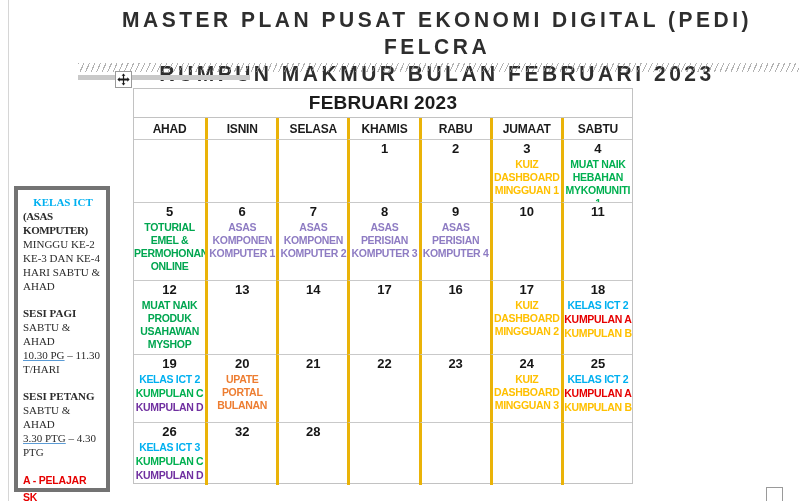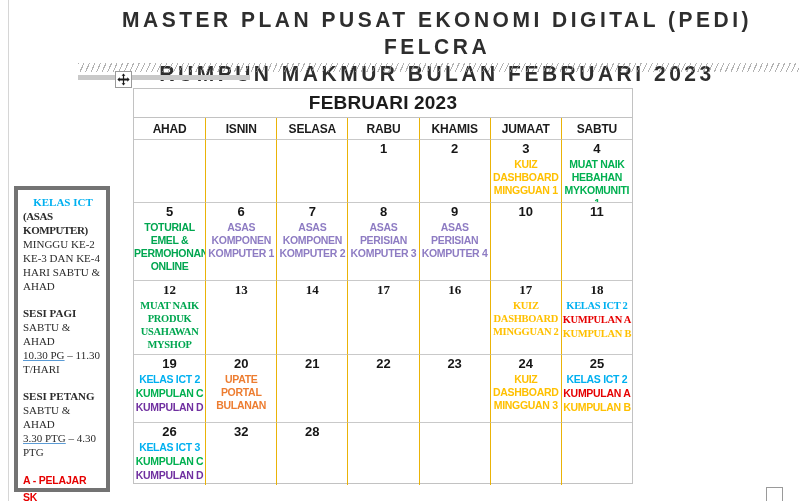--- a/index.html
+++ b/index.html
@@ -46,31 +46,31 @@
     position:absolute;left:133px;top:88px;width:500px;height:396px;
     border:1px solid #c2c2c2;box-sizing:border-box;background:#fff;
   }
   .cal-caption{
     height:29px;border-bottom:1px solid #c2c2c2;box-sizing:border-box;
     display:flex;align-items:center;justify-content:center;
     font-weight:bold;font-size:19px;color:#1c1c1c;letter-spacing:0.2px;
   }
   .cal-row{display:grid;grid-template-columns:repeat(7,1fr);}
   .cal-row > div{
-    border-left:1px solid #eab308;border-bottom:1px solid #c9c9c9;
+    border-left:3px solid #eab308;border-bottom:1px solid #c9c9c9;
     box-sizing:border-box;overflow:hidden;
   }
   .cal-row > div:first-child{border-left:none;}
   .cal-row:last-child > div{border-bottom:none;}
   .hdr-row{height:22px;}
   .hdr-cell{
     display:flex;align-items:center;justify-content:center;
     font-weight:bold;font-size:12px;color:#1c1c1c;letter-spacing:-0.2px;
   }
-  .wk0{height:63px;} .wk1{height:78px;} .wk2{height:74px;font-family:Liberation Serif, serif;} .wk3{height:68px;} .wk4{height:62px;}
+  .wk0{height:63px;} .wk1{height:78px;} .wk2{height:74px;} .wk3{height:68px;} .wk4{height:62px;}
   .cal-cell{text-align:center;padding-top:1px;}
   .day-num{font-weight:bold;font-size:13px;color:#161616;line-height:16px;}
   .cal-event{
     font-weight:bold;font-size:10.5px;line-height:13px;letter-spacing:-0.3px;
     white-space:pre-line;margin-top:1px;
   }
   .arrow-icon{display:block;}
 </style>
 </head>
 <body>
@@ -116,22 +116,22 @@
 
   </div>
 </div>
 
 <div class="cal">
   <div class="cal-caption">FEBRUARI 2023</div>
   <div class="cal-row hdr-row">
     <div class="hdr-cell">AHAD</div>
     <div class="hdr-cell">ISNIN</div>
     <div class="hdr-cell">SELASA</div>
+    <div class="hdr-cell">KHAMIS</div>
     <div class="hdr-cell">RABU</div>
-    <div class="hdr-cell">KHAMIS</div>
     <div class="hdr-cell">JUMAAT</div>
     <div class="hdr-cell">SABTU</div>
   </div>
   <div id="calendar-weeks">
       <div class="cal-row wk0">
         <div class="cal-cell">
           <div class="day-num">&nbsp;</div>
         </div>
         <div class="cal-cell">
           <div class="day-num">&nbsp;</div>

